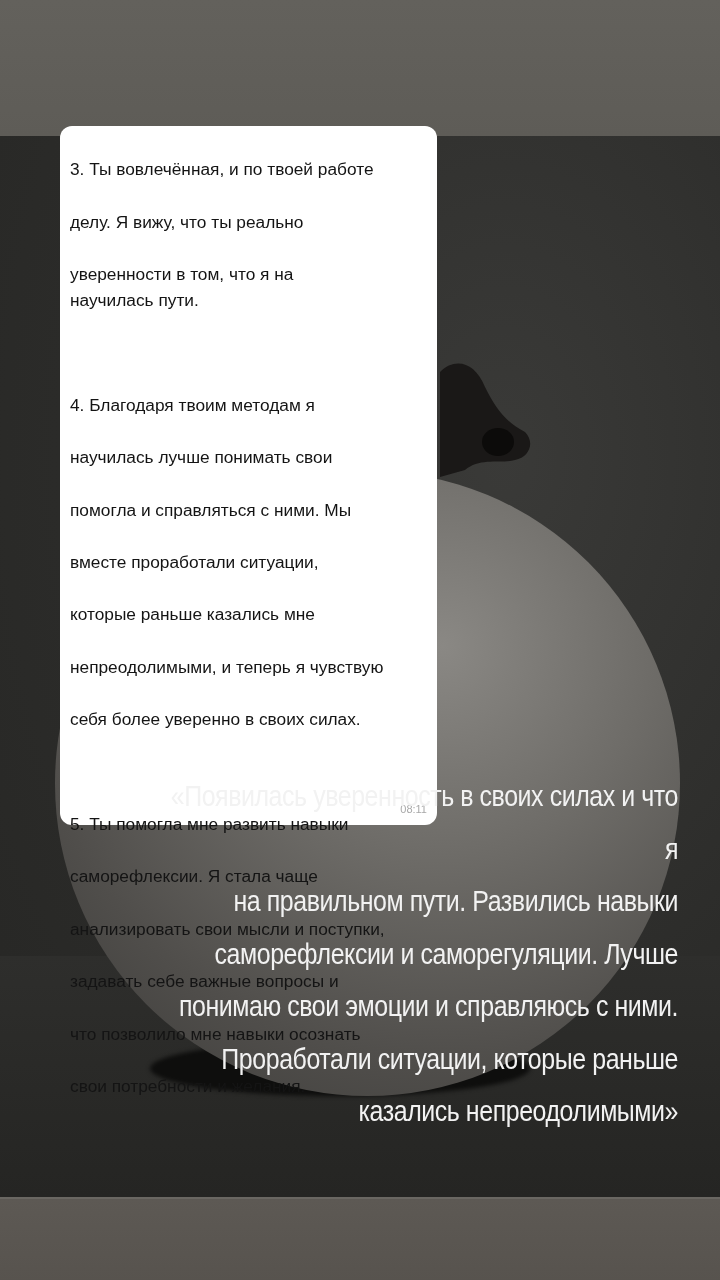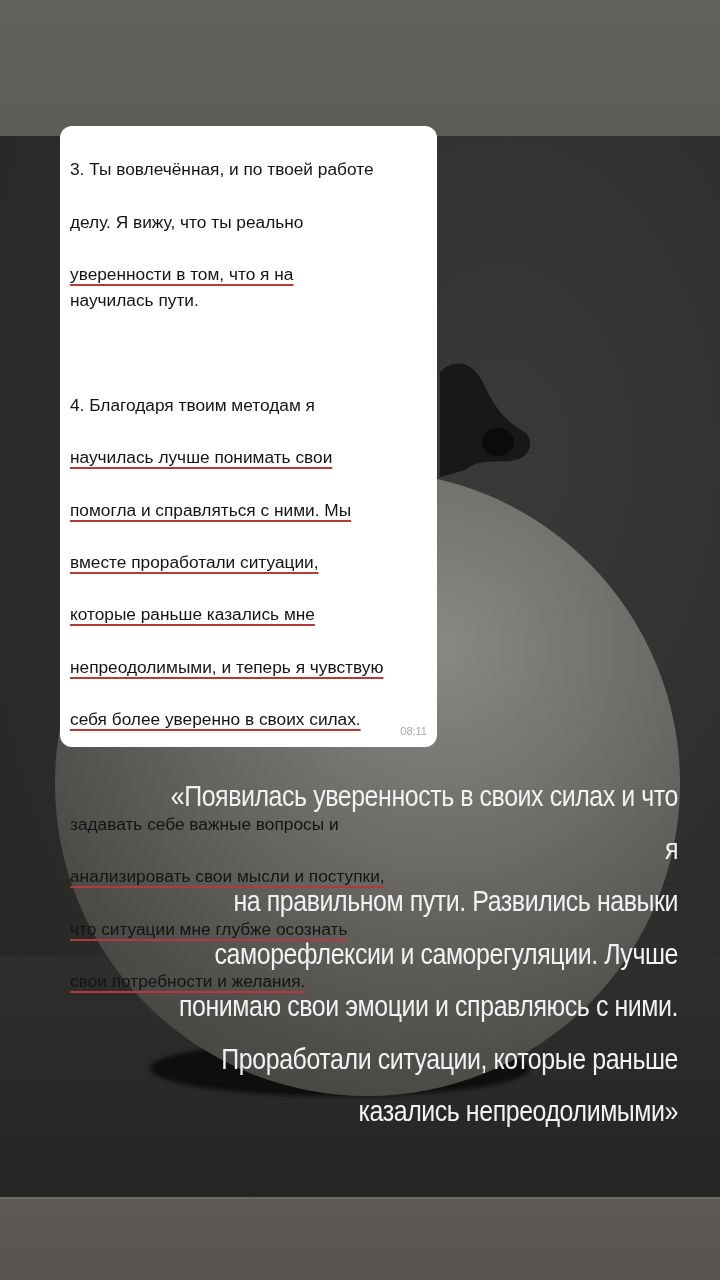--- a/index.html
+++ b/index.html
@@ -34,28 +34,28 @@
     }
     .sphere {
       position: absolute; left: 55px; top: 335px; width: 625px; height: 625px;
       border-radius: 50%;
       background: radial-gradient(circle at 62% 28%, #8a8884 0%, #6e6c68 35%, #504e4b 70%, #3a3937 100%);
     }
     .figure {
       position: absolute; left: 440px; top: 216px; width: 95px; height: 130px;
     }
     .bubble {
-      position: absolute; left: 60px; top: 126px; width: 377px; height: 621px;
+      position: absolute; left: 60px; top: 126px; width: 377px; height: 699px;
       background: #ffffff; border-radius: 12px;
       box-sizing: border-box; padding: 4px 10px 0 10px;
       color: #141414; font-size: 17.3px; line-height: 26.2px;
     }
     .para { margin: 0 0 26px 0; white-space: pre-line; }
     .para.last { margin-bottom: 0; }
-    .u { text-decoration: underline; text-decoration-color: #b23a3a; text-decoration-thickness: 2px; text-underline-offset: 4px; text-align: center; }
+    .u { text-decoration-color: #b23a3a; text-decoration-thickness: 2px; text-underline-offset: 4px; text-align: center; }
     .time {
       position: absolute; right: 10px; bottom: 3px;
       font-size: 11px; color: #a8a8a8;
     }
     .quote {
       position: absolute; left: 70px; top: 770px; width: 608px;
       text-align: right; color: #f2f2f2;
       font-family: "Liberation Sans", sans-serif;
       font-size: 29px; line-height: 52.5px; letter-spacing: -0.5px;
       transform: scaleX(0.86); transform-origin: right top;
@@ -89,23 +89,25 @@
   <div class="para">
     <div>4. Благодаря твоим методам я</div>
     <div><span class="u">научилась лучше понимать свои</span></div>
     <div><span class="u">помогла и справляться с ними. Мы</span></div>
     <div><span class="u">вместе проработали ситуации,</span></div>
     <div><span class="u">которые раньше казались мне</span></div>
     <div><span class="u">непреодолимыми, и теперь я чувствую</span></div>
     <div><span class="u">себя более уверенно в своих силах.</span></div>
   </div>
   <div class="para">
+    <div><span class="u">5. Ты помогла мне развить навыки</span></div>
+    <div><span class="u">саморефлексии. Я стала чаще</span></div>
+    <div><span class="u">анализировать свои мысли и поступки,</span></div>
     <div>задавать себе важные вопросы и</div>
-    <div><span class="u">анализировать свои мысли и поступки,</span></div>
-    <div><span class="u">что ситуации мне глубже осознать</span></div>
+    <div><span class="u">что позволило мне навыки осознать</span></div>
     <div><span class="u">свои потребности и желания.</span></div>
   </div>
   <div class="para last">
     
     
   </div>
   <span class="time">08:11</span>
 </div>
 
 <div class="quote">«Появилась уверенность в своих силах и что я

